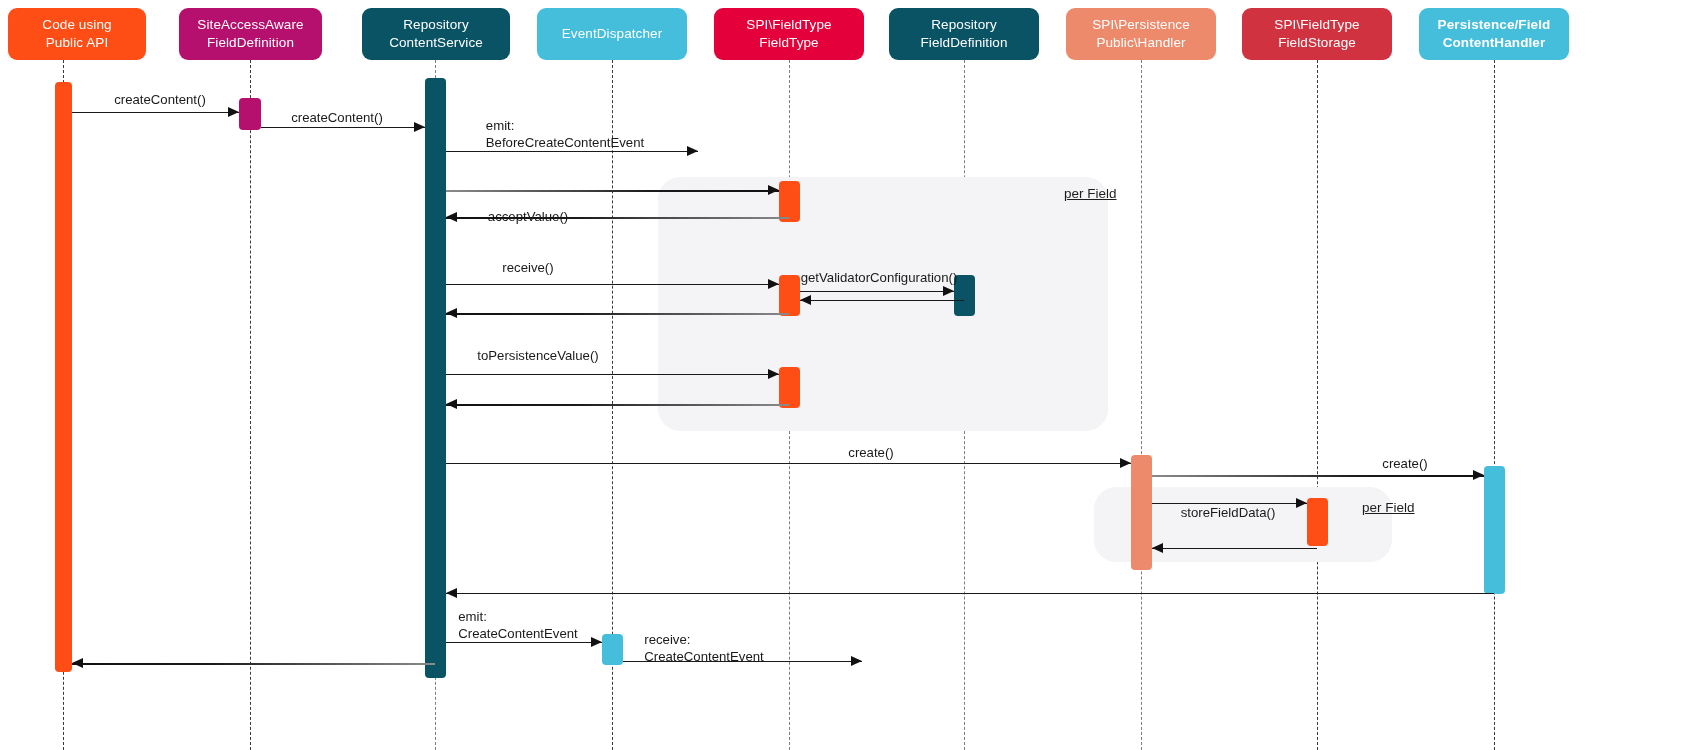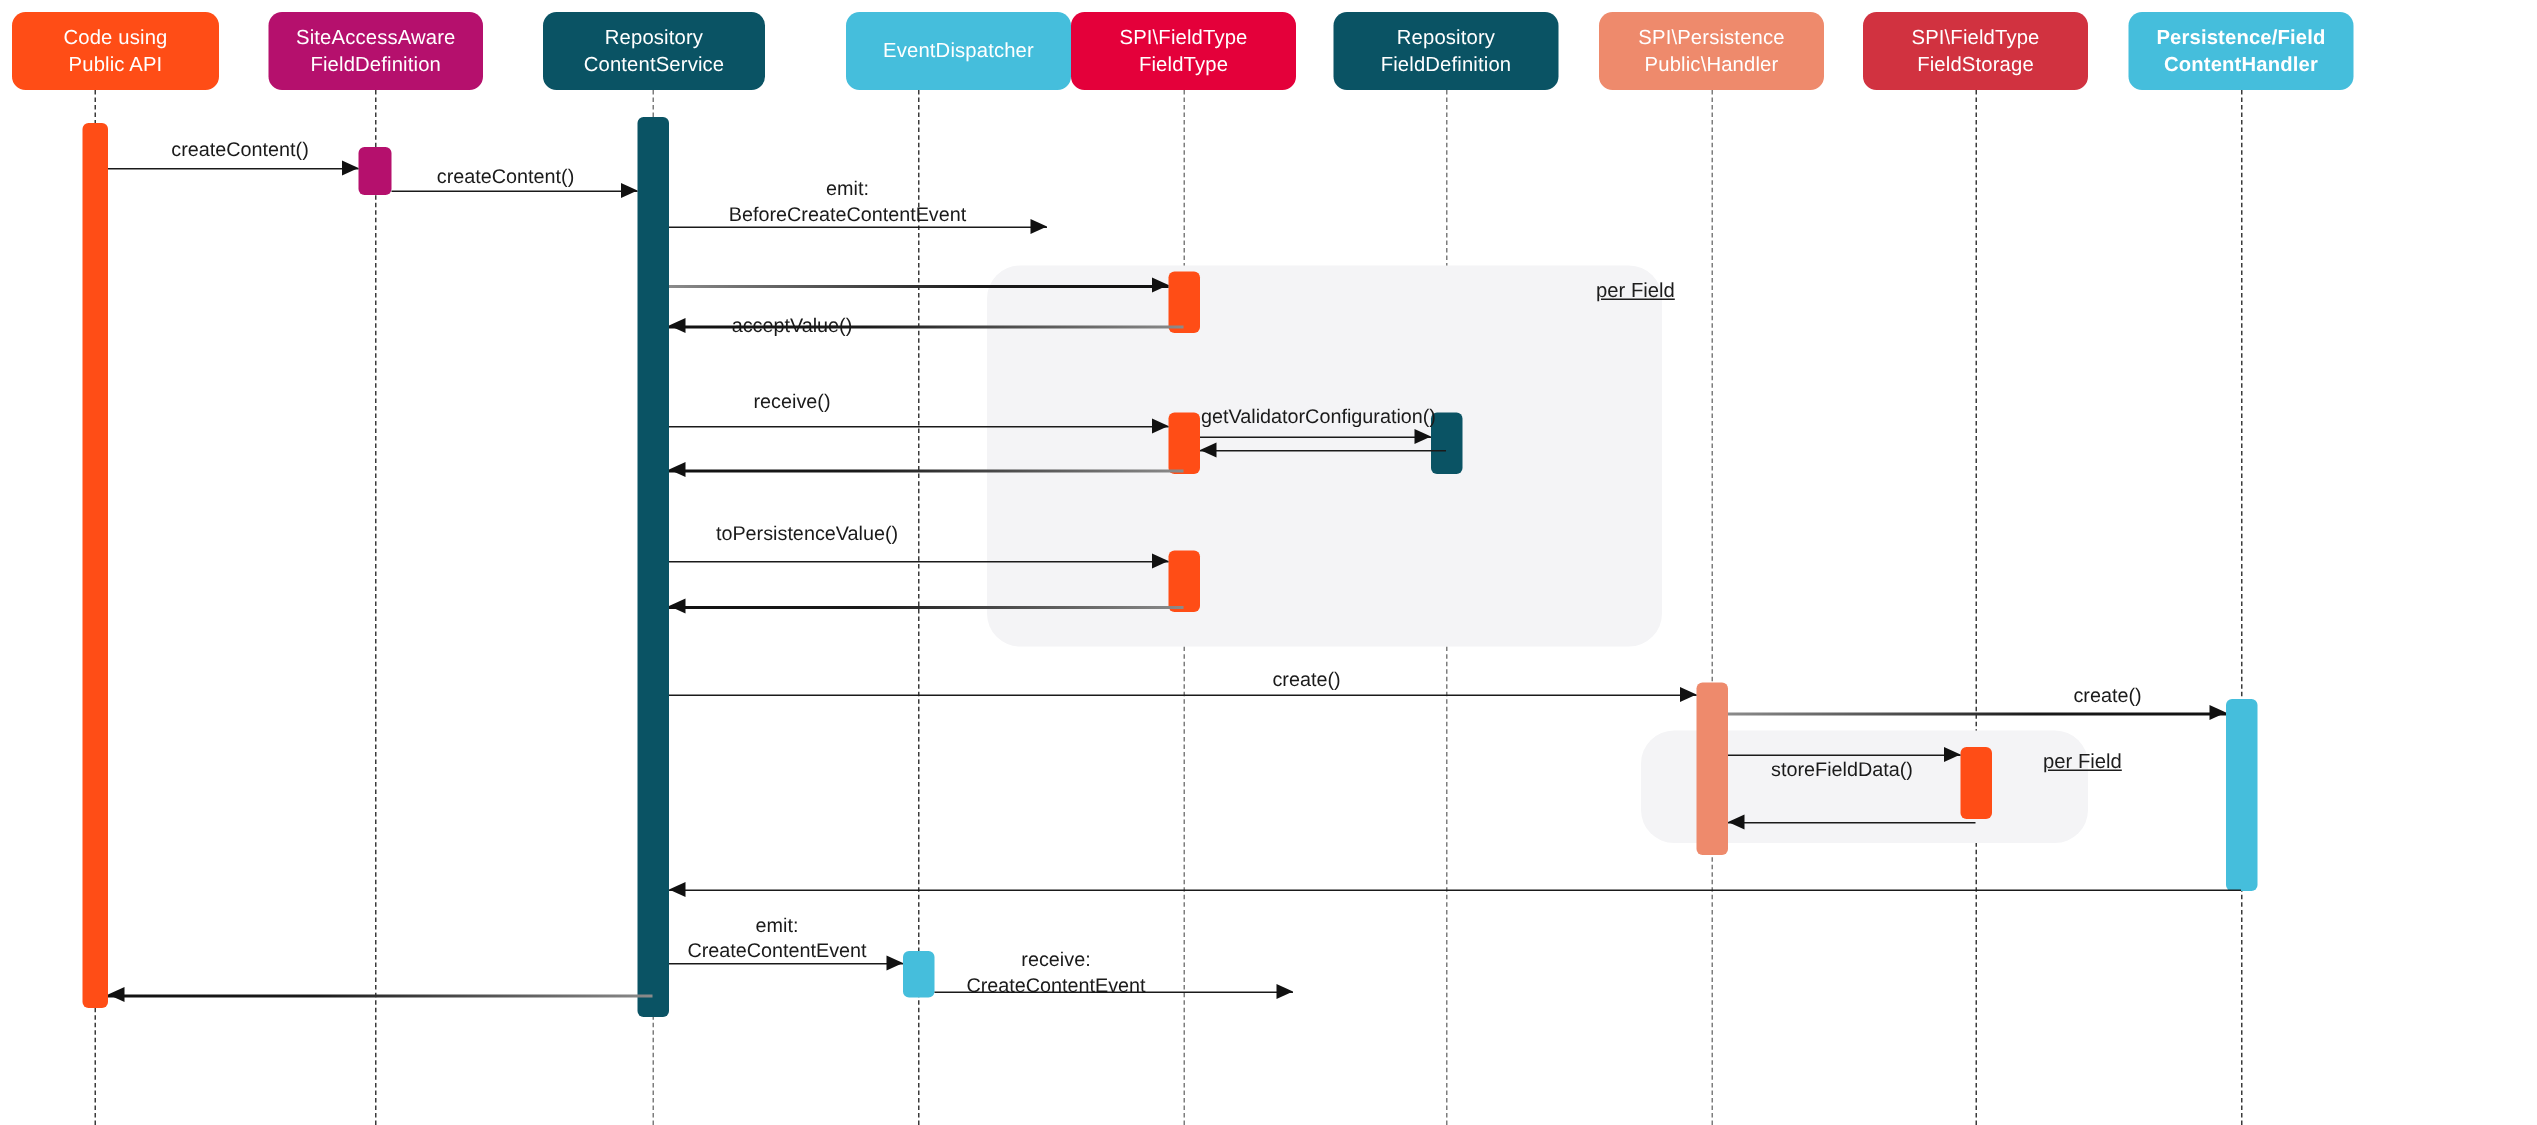--- a/index.html
+++ b/index.html
@@ -74,39 +74,39 @@
   .arrow-head.left{
     border-top:5.5px solid transparent;
     border-bottom:5.5px solid transparent;
     border-right:11px solid #111111;
   }
 
   .msg-label{
     position:absolute;
     font-size:13.2px;
     color:#1a1a1a;
-    text-align:center;
+    text-align:left;
     line-height:1.25;
     white-space:pre-line;
     transform:translateX(-50%);
   }
 </style>
 </head>
 <body>
 
 <div id="stage">
 
   <div id="participants-layer">
       <div class="participant-box" style="left: 8px; top: 8px; width: 138px; height: 52px; background: rgb(255, 77, 22); color: rgb(255, 255, 255);">Code using
 Public API</div>
       <div class="participant-box" style="left: 179px; top: 8px; width: 143px; height: 52px; background: rgb(181, 16, 109); color: rgb(255, 255, 255);">SiteAccessAware
 FieldDefinition</div>
       <div class="participant-box" style="left: 362px; top: 8px; width: 148px; height: 52px; background: rgb(10, 83, 100); color: rgb(255, 255, 255);">Repository
 ContentService</div>
-      <div class="participant-box" style="left: 537px; top: 8px; width: 150px; height: 52px; background: rgb(69, 190, 220); color: rgb(255, 255, 255); margin-left: 27px;">EventDispatcher</div>
+      <div class="participant-box" style="left: 537px; top: 8px; width: 150px; height: 52px; background: rgb(69, 190, 220); color: rgb(255, 255, 255);">EventDispatcher</div>
       <div class="participant-box" style="left: 714px; top: 8px; width: 150px; height: 52px; background: rgb(228, 0, 58); color: rgb(255, 255, 255);">SPI\FieldType
 FieldType</div>
       <div class="participant-box" style="left: 889px; top: 8px; width: 150px; height: 52px; background: rgb(10, 83, 100); color: rgb(255, 255, 255);">Repository
 FieldDefinition</div>
       <div class="participant-box" style="left: 1066px; top: 8px; width: 150px; height: 52px; background: rgb(238, 138, 108); color: rgb(255, 255, 255);">SPI\Persistence
 Public\Handler</div>
       <div class="participant-box" style="left: 1242px; top: 8px; width: 150px; height: 52px; background: rgb(209, 50, 64); color: rgb(255, 255, 255);">SPI\FieldType
 FieldStorage</div>
       <div class="participant-box bold" style="left: 1419px; top: 8px; width: 150px; height: 52px; background: rgb(69, 190, 220); color: rgb(255, 255, 255);">Persistence/Field
 ContentHandler</div>

